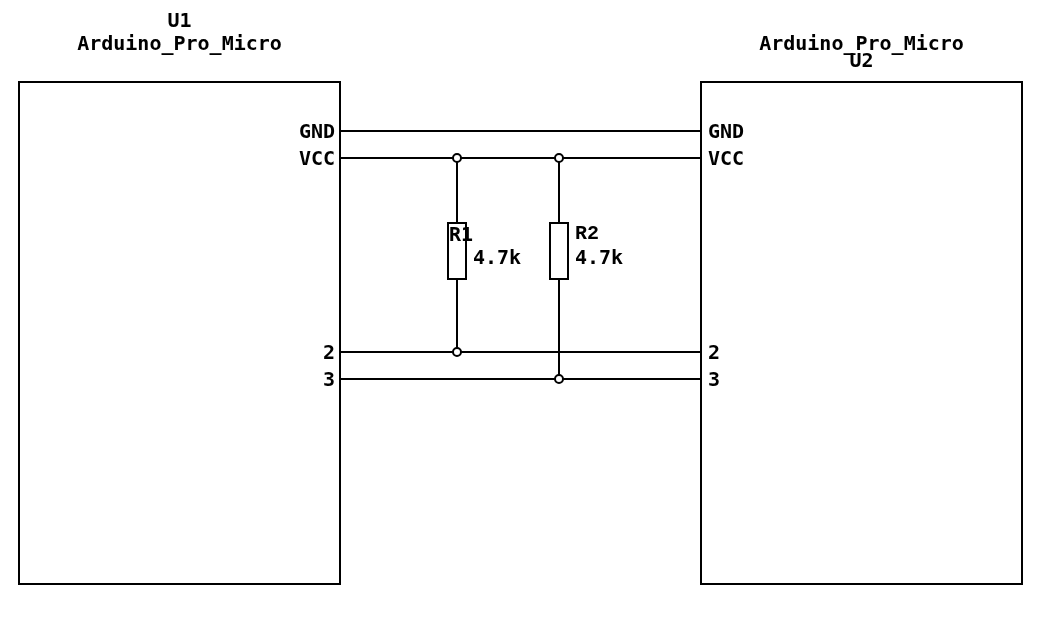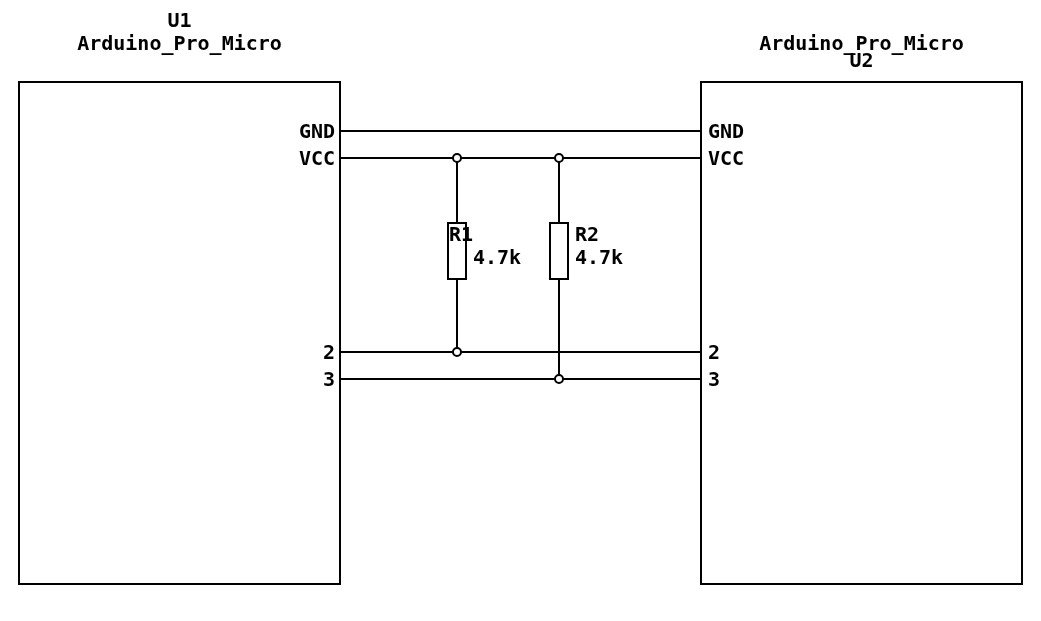--- a/index.html
+++ b/index.html
@@ -74,16 +74,16 @@
   <div class="abs lbl rt" style="left:237px; top:367px; width:98px;">3</div>
 
   <div class="abs lbl" style="left:708px; top:119px; width:98px;">GND</div>
   <div class="abs lbl" style="left:708px; top:146px; width:98px;">VCC</div>
   <div class="abs lbl" style="left:708px; top:340px; width:98px;">2</div>
   <div class="abs lbl" style="left:708px; top:367px; width:98px;">3</div>
 
   <div class="abs lbl" style="left:449px; top:222px;">R1</div>
   <div class="abs lbl" style="left:473px; top:245px;">4.7k</div>
 
-  <div class="abs lbl" style="left:575px; top:222px;">R2</div>
+  <div class="abs lbl" style="left:575px; top:222px;font-family:Liberation Mono, monospace;">R2</div>
   <div class="abs lbl" style="left:575px; top:245px;">4.7k</div>
 
 </div>
 
 </body></html>

